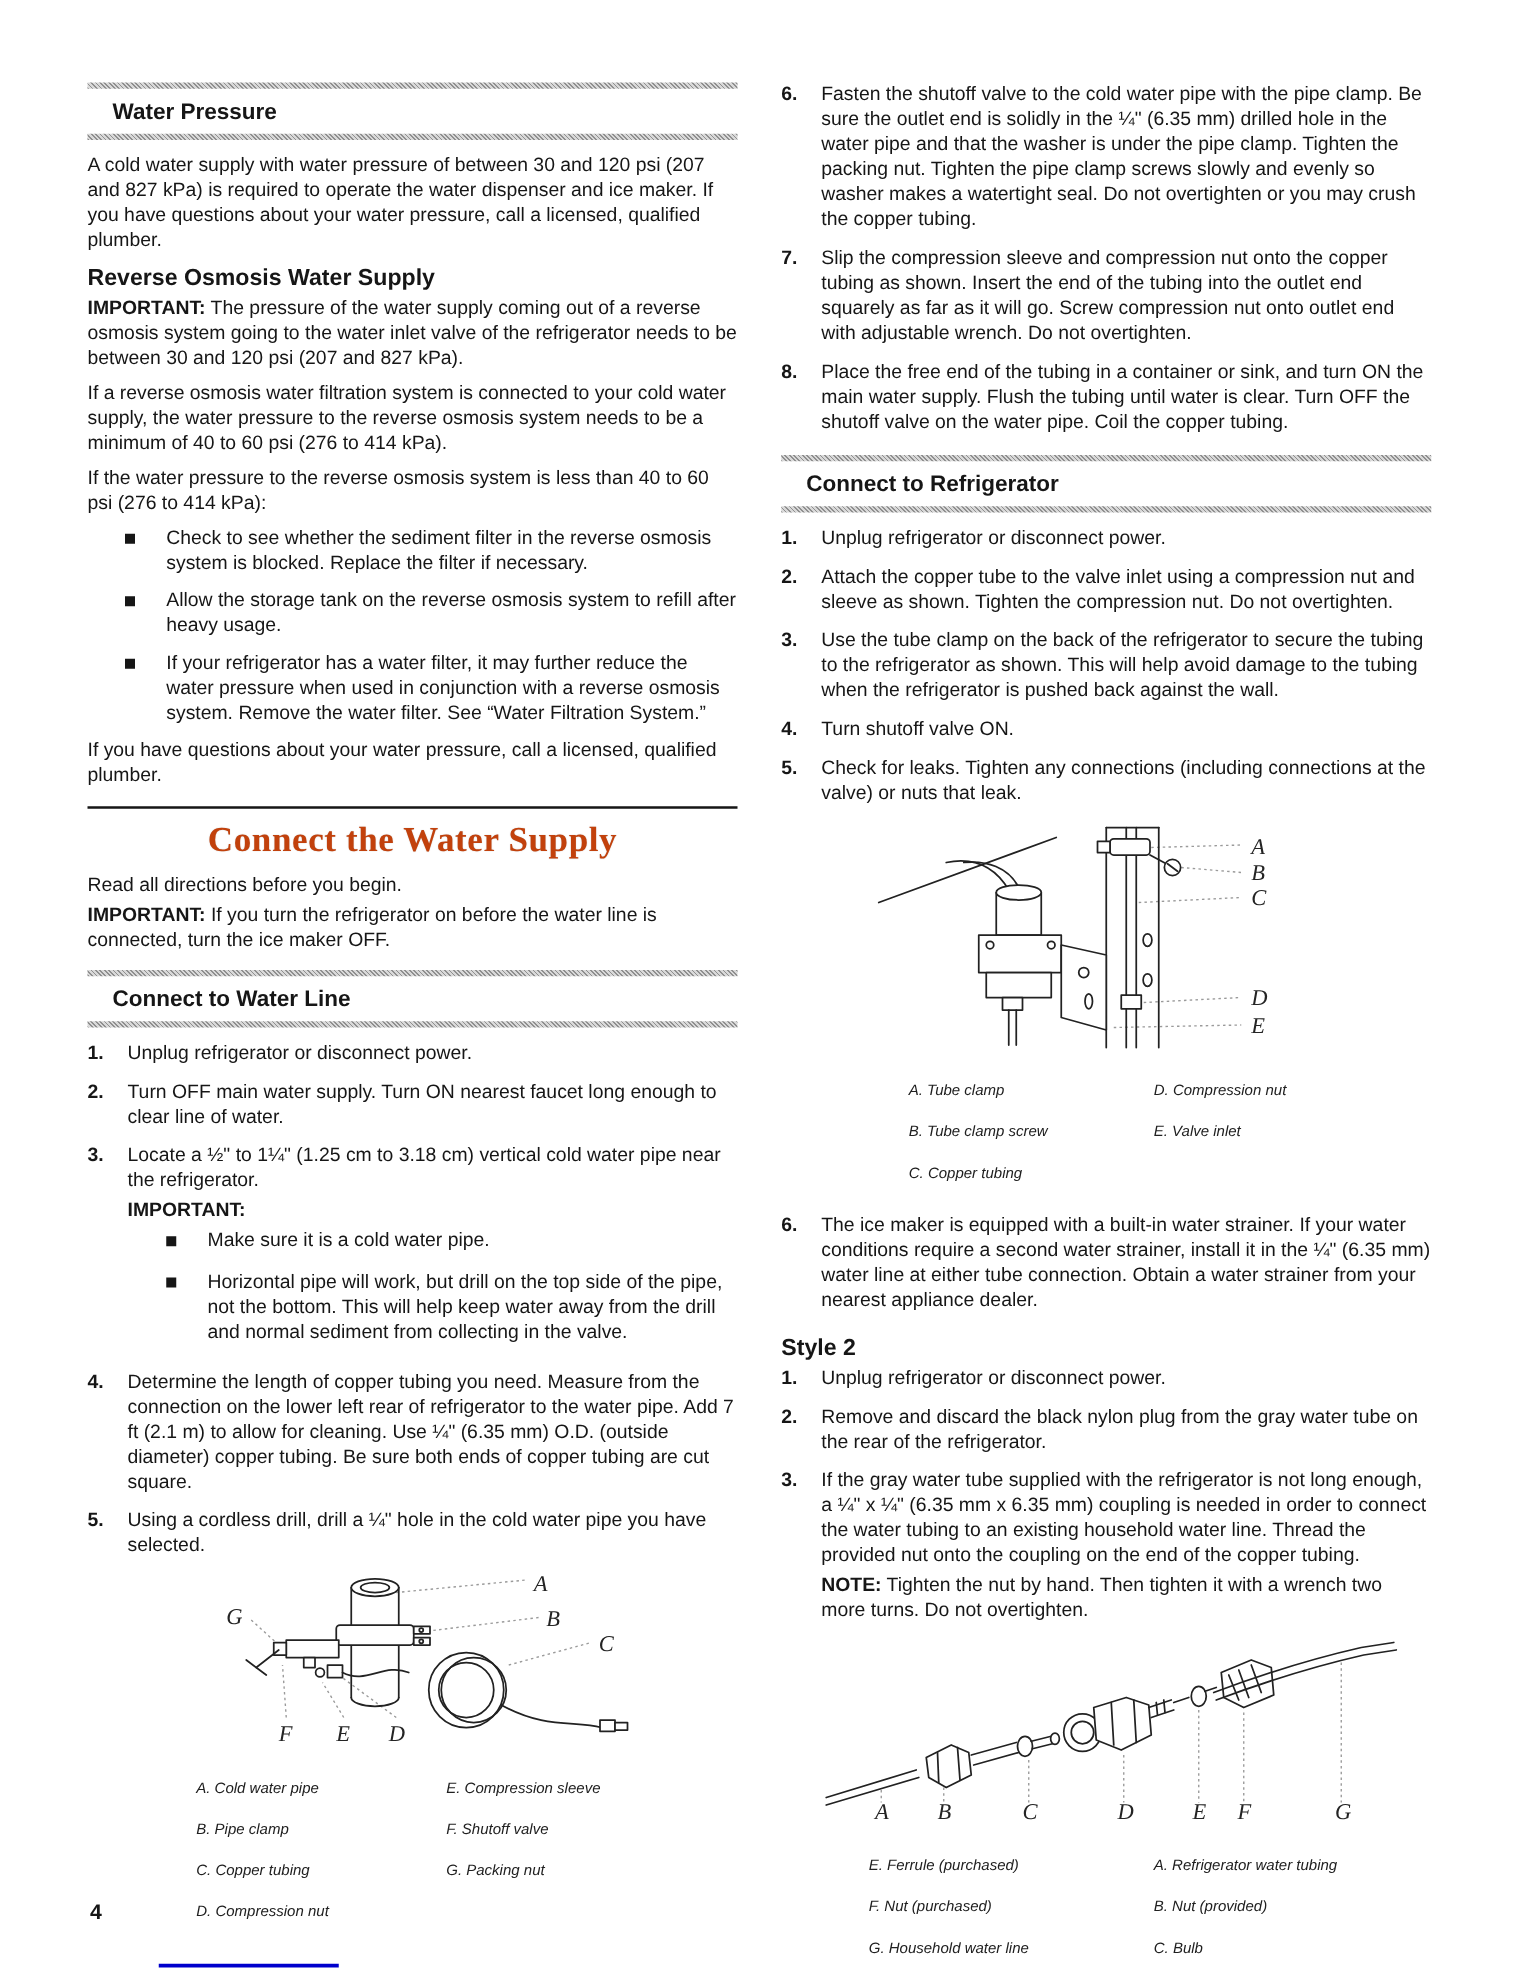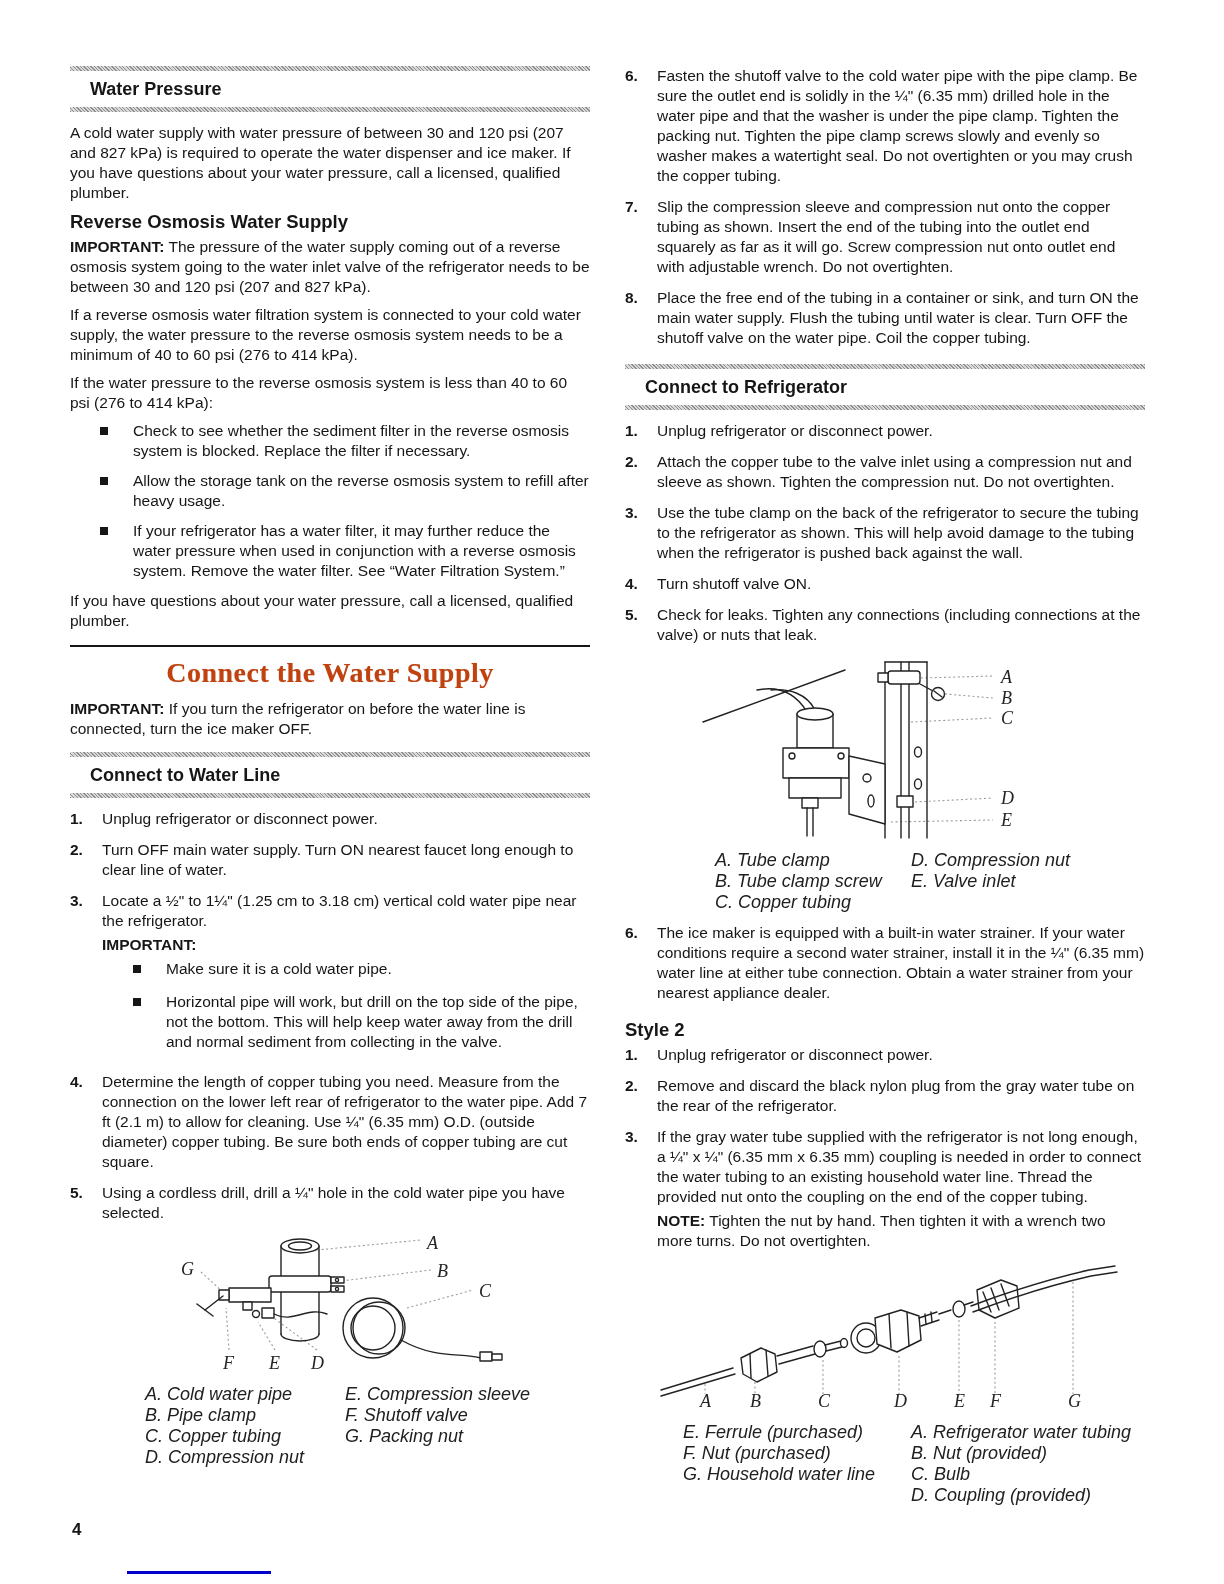--- a/index.html
+++ b/index.html
@@ -42,21 +42,21 @@
   .fig1{height:144px;}
   .fig1 svg{margin-left:55px;}
   .fig2{height:188px;}
   .fig2 svg{margin-left:70px;}
   .fig3{height:154px;}
   .fig3 svg{margin-left:28px;}
   .lbl{position:absolute;font-family:"Liberation Serif",serif;font-style:italic;
     font-size:18px;line-height:18px;color:#242424;}
   
   .caps{display:grid;font-style:italic;font-size:14.5px;line-height:21px;color:#202020;margin:2px 0 12px;}
-  .caps p{margin:0;font-size:18px;line-height:21px;}
+  .caps p{margin:12px;font-size:12px;line-height:21px;}
   .caps1{grid-template-columns:200px auto;margin-left:75px;}
   .caps2{grid-template-columns:196px auto;margin-left:90px;margin-bottom:10px;}
   .caps3{grid-template-columns:228px auto;margin-left:58px;}
   .page-number{position:absolute;left:72px;top:1520px;font-weight:bold;font-size:17px;}
   .footer-line{position:absolute;left:127px;top:1571px;width:144px;height:3px;background:#0000cc;}
   .art{stroke:#222222;stroke-width:1.4;fill:none;stroke-linecap:round;stroke-linejoin:round;}
   .artf{stroke:#222222;stroke-width:1.4;fill:#ffffff;stroke-linejoin:round;}
   .leader{stroke:#9a9a9a;stroke-width:1.1;stroke-dasharray:2 2.6;fill:none;}
 </style>
 </head>
@@ -93,20 +93,21 @@
       <div class="bullet">
         <span class="sq"></span>
         <p>If your refrigerator has a water filter, it may further reduce the water pressure when used in conjunction with a reverse osmosis system. Remove the water filter. See “Water Filtration System.”</p>
       </div>
 
       <p>If you have questions about your water pressure, call a licensed, qualified plumber.</p>
 
       <hr class="rule">
       <div class="doc-title">Connect the Water Supply</div>
 
+      <p class="tight">Read all directions before you begin.</p>
       <p><b class="lead">IMPORTANT:</b> <span>If you turn the refrigerator on before the water line is connected, turn the ice maker OFF.</span></p>
 
       <div class="sec-hdr" style="margin-top:13px;">
         <div class="bar"></div>
         <h3>Connect to Water Line</h3>
         <div class="bar"></div>
       </div>
 
       <div class="step">
         <span class="num">1.</span>

